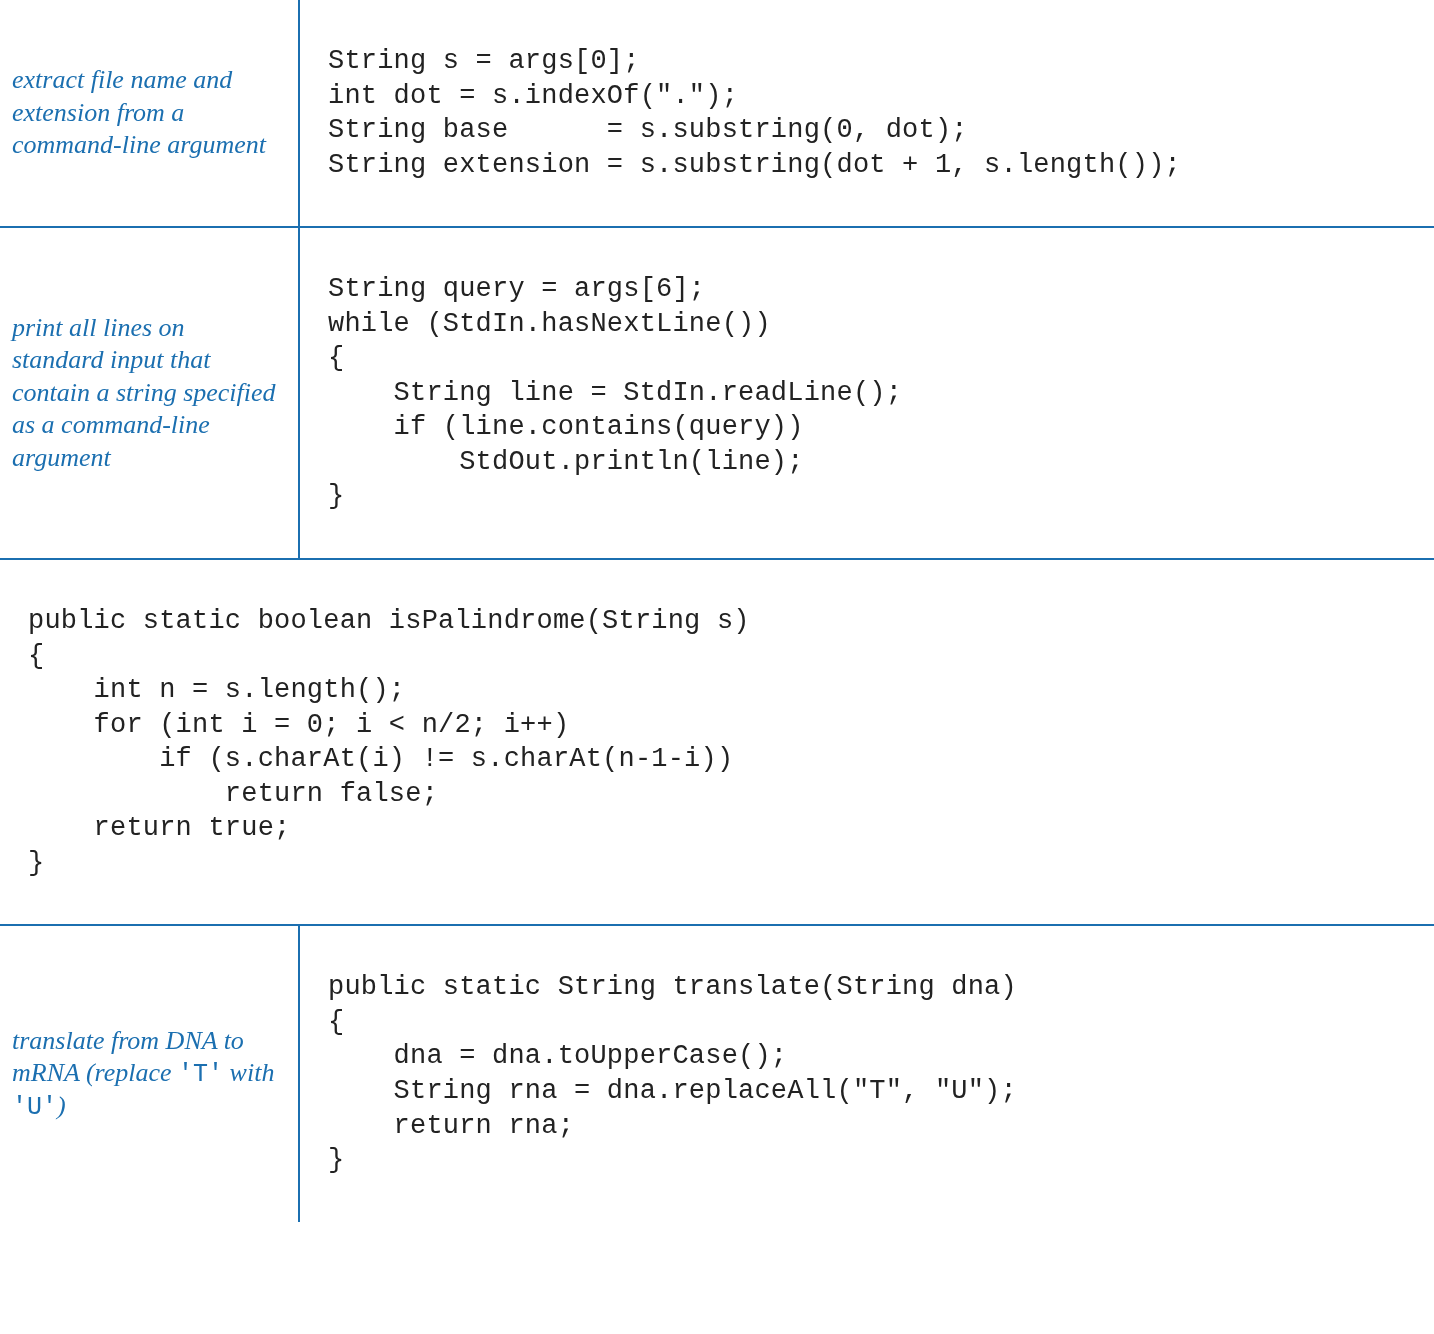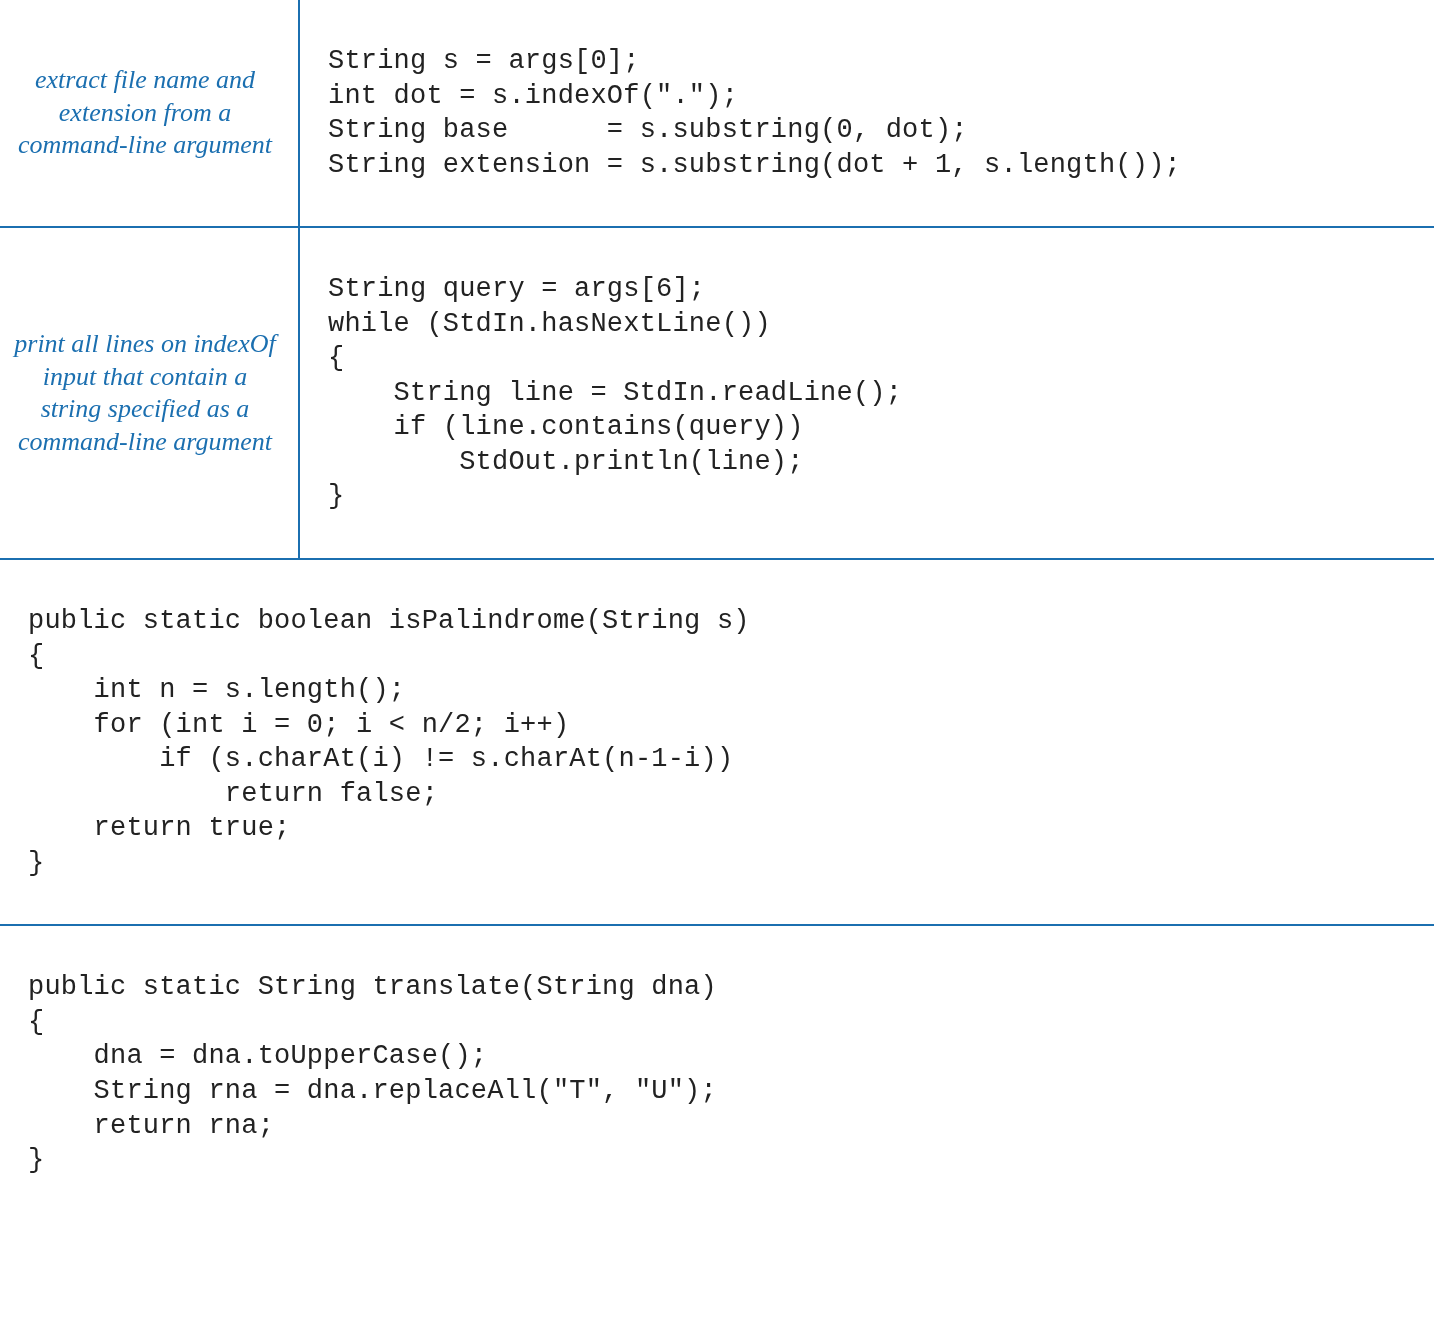--- a/index.html
+++ b/index.html
@@ -22,21 +22,21 @@
     border-bottom: none;
   }
   .left {
     width: 300px;
     flex: 0 0 300px;
     padding: 30px 20px 30px 12px;
     border-right: 2px solid #1b6fb0;
     display: flex;
     align-items: center;
     justify-content: center;
-    text-align: center;
+    text-align: left;
     align-self: stretch;
   }
   .left .desc {
     color: #1b6fb0;
     font-style: italic;
     font-size: 26px;
     line-height: 1.25;
     font-family: Georgia, 'Times New Roman', serif;
   }
   .desc .mono {
@@ -70,21 +70,21 @@
     <div class="right">
       <pre class="code">String s = args[0];
 int dot = s.indexOf(".");
 String base      = s.substring(0, dot);
 String extension = s.substring(dot + 1, s.length());</pre>
     </div>
   </div>
 
   <div class="row">
     <div class="left">
-      <div class="desc">print all lines on indexOf input that contain a string specified as a command-line argument</div>
+      <div class="desc">print all lines on standard input that contain a string specified as a command-line argument</div>
     </div>
     <div class="right">
       <pre class="code">String query = args[6];
 while (StdIn.hasNextLine())
 {
     String line = StdIn.readLine();
     if (line.contains(query))
         StdOut.println(line);
 }</pre>
     </div>
@@ -97,20 +97,23 @@
     int n = s.length();
     for (int i = 0; i &lt; n/2; i++)
         if (s.charAt(i) != s.charAt(n-1-i))
             return false;
     return true;
 }</pre>
     </div>
   </div>
 
   <div class="row">
+    <div class="left">
+      <div class="desc">translate from DNA to mRNA (replace <span class="mono">'T'</span> with <span class="mono">'U'</span>)</div>
+    </div>
     <div class="right">
       <pre class="code">public static String translate(String dna)
 {
     dna = dna.toUpperCase();
     String rna = dna.replaceAll("T", "U");
     return rna;
 }</pre>
     </div>
   </div>
 

